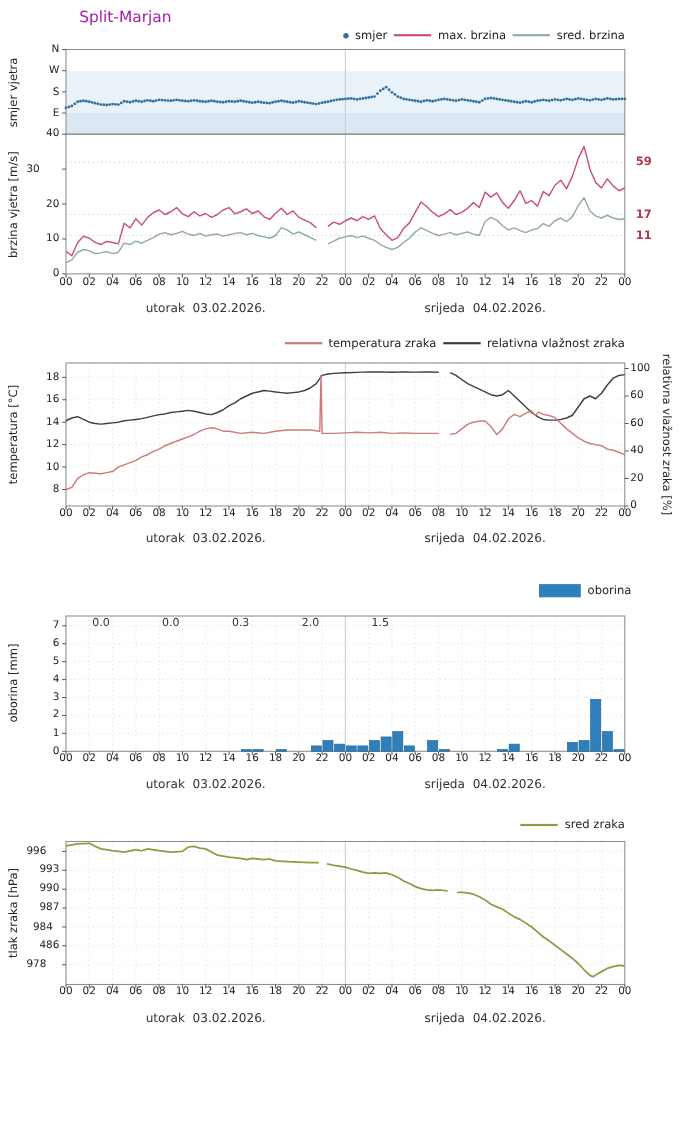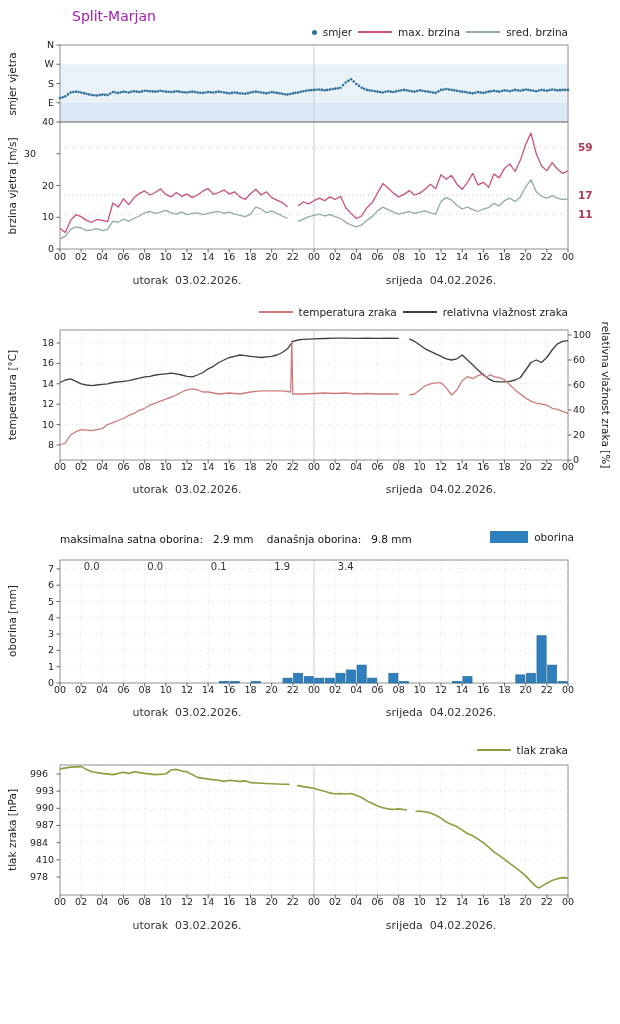--- a/index.html
+++ b/index.html
@@ -495,29 +495,28 @@
 
   <div class="legend" style="top:26px;right:52px;">
     <span class="ldot" id="sw-dir" style="background: rgb(53, 113, 156);"></span>
     <span>smjer</span>
     <span class="lswatch" id="sw-max" style="background: rgb(200, 81, 127);"></span>
     <span>max. brzina</span>
     <span class="lswatch" id="sw-sred" style="background: rgb(146, 169, 173);"></span>
     <span>sred. brzina</span>
   </div>
 
-  <div class="stats" style="left:60px;top:533px;"><span>maksimalna satna oborina:</span><span>   </span><span>2.9 mm</span><span>    </span><span>današnja oborina:</span><span>   </span><span>9.8 mm</span></div>
   <div class="legend" style="top:531px;right:46px;">
     <span class="lrect" id="sw-obo" style="background: rgb(46, 127, 187);"></span>
     <span>oborina</span>
   </div>
 
   <div class="legend" style="top:744px;right:52px;">
     <span class="lswatch" id="sw-tlak" style="background: rgb(142, 156, 64);"></span>
-    <span>tlak zraka</span>
+    <span>sred zraka</span>
   </div>
 
   <div class="vlabel" style="left:12px;top:84px;">smjer vjetra</div>
   <div class="vlabel" style="left:12px;top:186px;">brzina vjetra [m/s]</div>
   <div class="vlabel" style="left:12px;top:395px;">temperatura [°C]</div>
   <div class="vlabel-r" style="left:606px;top:395px;">relativna vlažnost zraka [%]</div>
   <div class="vlabel" style="left:12px;top:621px;">oborina [mm]</div>
   <div class="vlabel" style="left:12px;top:830px;">tlak zraka [hPa]</div>
 
   <div id="labels">
@@ -602,23 +601,23 @@
       <div class="tick" style="left: 24px; width: 30px; text-align: right; top: 563.9px;">7</div>
       <div class="tick" style="left: 24px; width: 30px; text-align: right; top: 580.2px;">6</div>
       <div class="tick" style="left: 24px; width: 30px; text-align: right; top: 596.5px;">5</div>
       <div class="tick" style="left: 24px; width: 30px; text-align: right; top: 612.8px;">4</div>
       <div class="tick" style="left: 24px; width: 30px; text-align: right; top: 629.1px;">3</div>
       <div class="tick" style="left: 24px; width: 30px; text-align: right; top: 645.4px;">2</div>
       <div class="tick" style="left: 24px; width: 30px; text-align: right; top: 661.7px;">1</div>
       <div class="tick" style="left: 24px; width: 30px; text-align: right; top: 678px;">0</div>
       <div class="ann" style="left: 91.75px; transform: translateX(-50%); top: 561px;">0.0</div>
       <div class="ann" style="left: 155.25px; transform: translateX(-50%); top: 561px;">0.0</div>
-      <div class="ann" style="left: 218.75px; transform: translateX(-50%); top: 561px;">0.1</div>
-      <div class="ann" style="left: 282.25px; transform: translateX(-50%); top: 561px;">1.9</div>
-      <div class="ann" style="left: 345.75px; transform: translateX(-50%); top: 561px;">3.4</div>
+      <div class="ann" style="left: 218.75px; transform: translateX(-50%); top: 561px;">0.3</div>
+      <div class="ann" style="left: 282.25px; transform: translateX(-50%); top: 561px;">2.0</div>
+      <div class="ann" style="left: 345.75px; transform: translateX(-50%); top: 561px;">1.5</div>
       <div class="tick" style="left: 60px; transform: translateX(-50%); top: 685px;">00</div>
       <div class="tick" style="left: 81.1667px; transform: translateX(-50%); top: 685px;">02</div>
       <div class="tick" style="left: 102.333px; transform: translateX(-50%); top: 685px;">04</div>
       <div class="tick" style="left: 123.5px; transform: translateX(-50%); top: 685px;">06</div>
       <div class="tick" style="left: 144.667px; transform: translateX(-50%); top: 685px;">08</div>
       <div class="tick" style="left: 165.833px; transform: translateX(-50%); top: 685px;">10</div>
       <div class="tick" style="left: 187px; transform: translateX(-50%); top: 685px;">12</div>
       <div class="tick" style="left: 208.167px; transform: translateX(-50%); top: 685px;">14</div>
       <div class="tick" style="left: 229.333px; transform: translateX(-50%); top: 685px;">16</div>
       <div class="tick" style="left: 250.5px; transform: translateX(-50%); top: 685px;">18</div>
@@ -632,27 +631,27 @@
       <div class="tick" style="left: 419.833px; transform: translateX(-50%); top: 685px;">10</div>
       <div class="tick" style="left: 441px; transform: translateX(-50%); top: 685px;">12</div>
       <div class="tick" style="left: 462.167px; transform: translateX(-50%); top: 685px;">14</div>
       <div class="tick" style="left: 483.333px; transform: translateX(-50%); top: 685px;">16</div>
       <div class="tick" style="left: 504.5px; transform: translateX(-50%); top: 685px;">18</div>
       <div class="tick" style="left: 525.667px; transform: translateX(-50%); top: 685px;">20</div>
       <div class="tick" style="left: 546.833px; transform: translateX(-50%); top: 685px;">22</div>
       <div class="tick" style="left: 568px; transform: translateX(-50%); top: 685px;">00</div>
       <div class="date" style="left: 187px; transform: translateX(-50%); top: 706px;">utorak  03.02.2026.</div>
       <div class="date" style="left: 441px; transform: translateX(-50%); top: 706px;">srijeda  04.02.2026.</div>
-      <div class="tick" style="left: 24px; width: 30px; text-align: center; top: 769px;">996</div>
+      <div class="tick" style="left: 24px; width: 30px; text-align: left; top: 769px;">996</div>
       <div class="tick" style="left: 24px; width: 30px; text-align: right; top: 786.166px;">993</div>
       <div class="tick" style="left: 24px; width: 30px; text-align: right; top: 803.332px;">990</div>
       <div class="tick" style="left: 24px; width: 30px; text-align: right; top: 820.498px;">987</div>
       <div class="tick" style="left: 24px; width: 30px; text-align: center; top: 837.664px;">984</div>
-      <div class="tick" style="left: 24px; width: 30px; text-align: right; top: 854.83px;">410</div>
-      <div class="tick" style="left: 24px; width: 30px; text-align: center; top: 871.996px;">978</div>
+      <div class="tick" style="left: 24px; width: 30px; text-align: right; top: 854.83px;">486</div>
+      <div class="tick" style="left: 24px; width: 30px; text-align: left; top: 871.996px;">978</div>
       <div class="tick" style="left: 60px; transform: translateX(-50%); top: 897px;">00</div>
       <div class="tick" style="left: 81.1667px; transform: translateX(-50%); top: 897px;">02</div>
       <div class="tick" style="left: 102.333px; transform: translateX(-50%); top: 897px;">04</div>
       <div class="tick" style="left: 123.5px; transform: translateX(-50%); top: 897px;">06</div>
       <div class="tick" style="left: 144.667px; transform: translateX(-50%); top: 897px;">08</div>
       <div class="tick" style="left: 165.833px; transform: translateX(-50%); top: 897px;">10</div>
       <div class="tick" style="left: 187px; transform: translateX(-50%); top: 897px;">12</div>
       <div class="tick" style="left: 208.167px; transform: translateX(-50%); top: 897px;">14</div>
       <div class="tick" style="left: 229.333px; transform: translateX(-50%); top: 897px;">16</div>
       <div class="tick" style="left: 250.5px; transform: translateX(-50%); top: 897px;">18</div>

